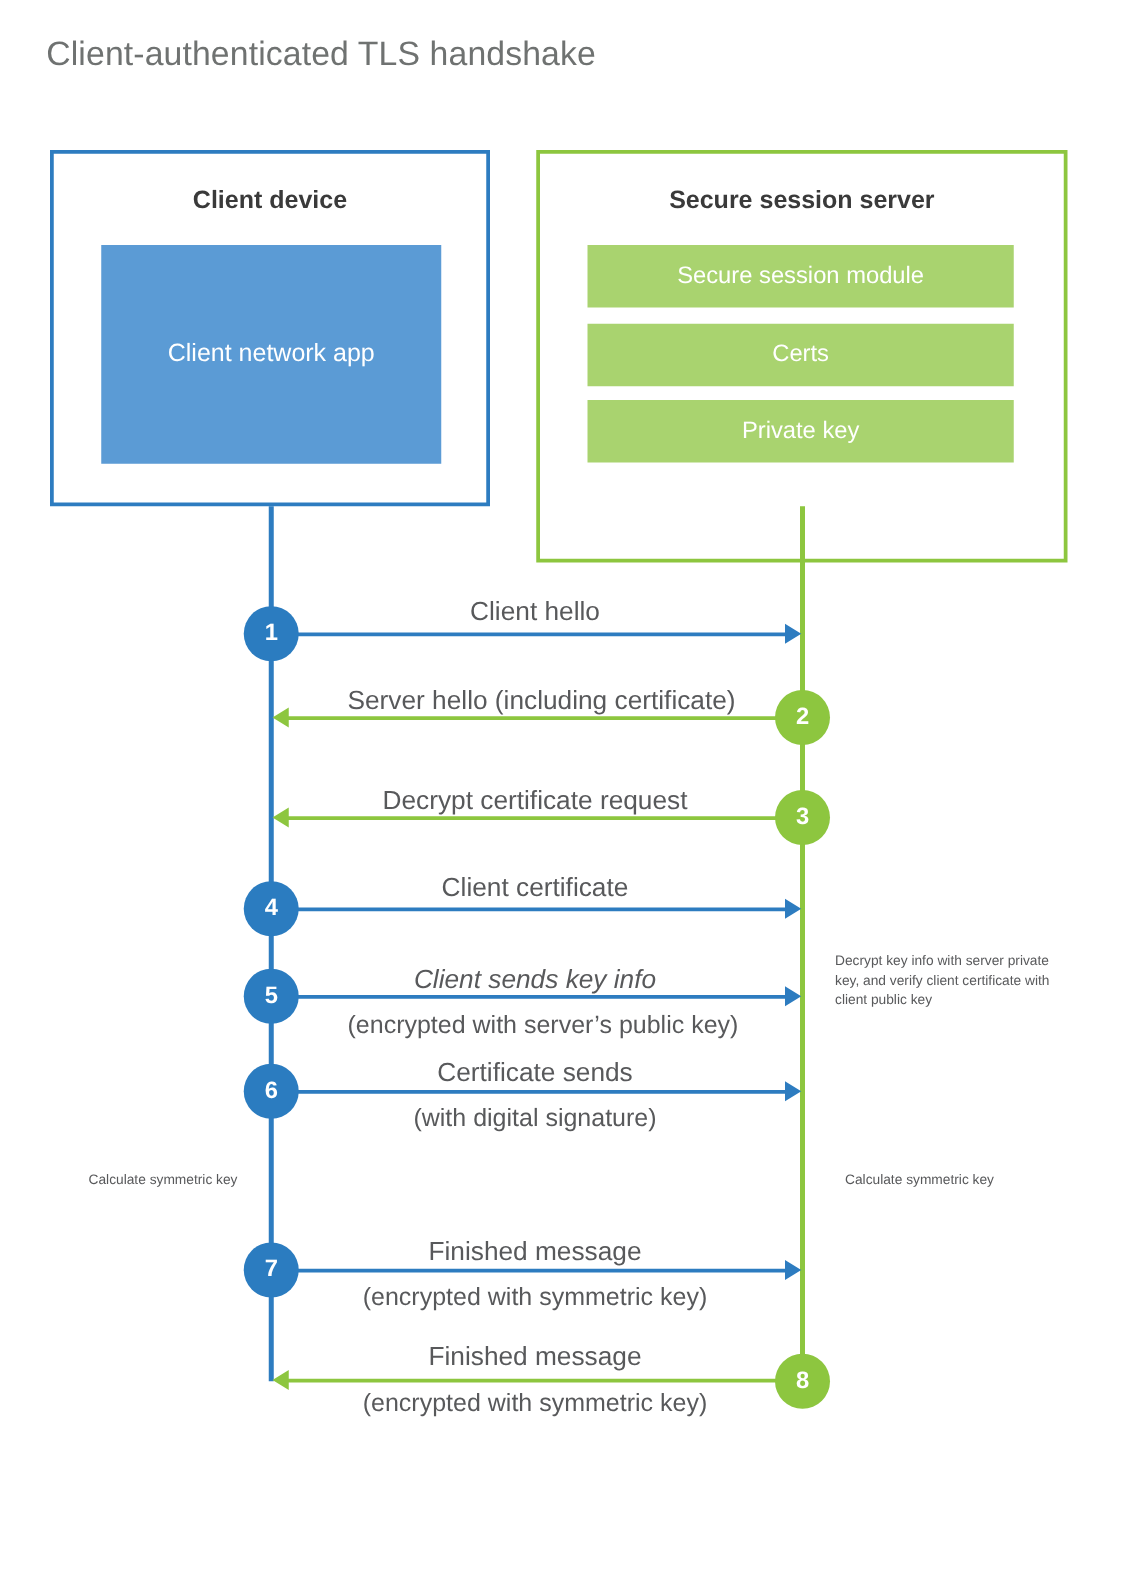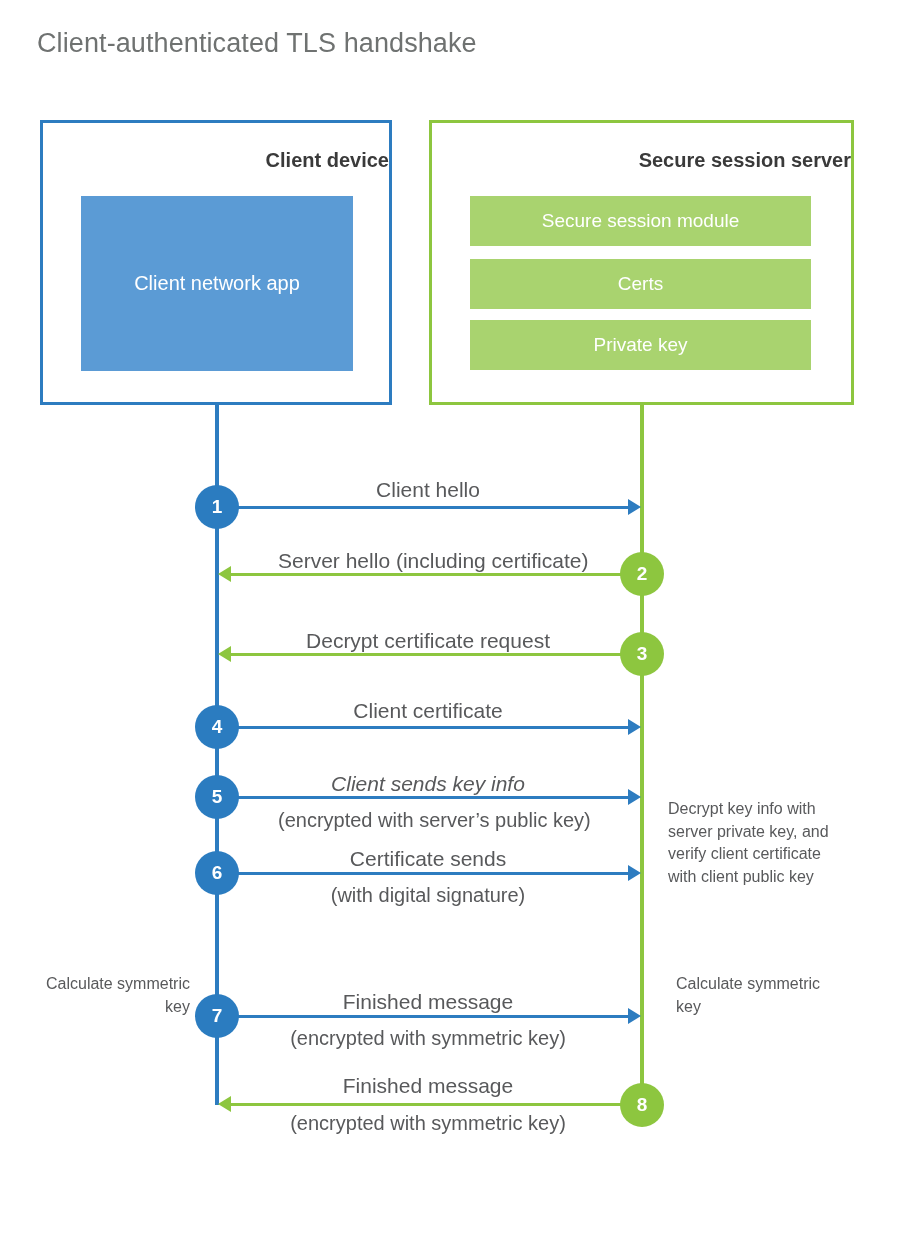--- a/index.html
+++ b/index.html
@@ -14,26 +14,26 @@
   .page-title {
     position: absolute; left: 37px; top: 28px;
     font-size: 27px; font-weight: 400; color: #6f7271;
     letter-spacing: 0.1px; white-space: nowrap;
   }
 
   
   .actor-box { position: absolute; background: #ffffff; }
   .actor-box.client { left: 40px; top: 120px; width: 352px; height: 285px;
     border: 3px solid #2d7cc0; }
-  .actor-box.server { left: 429px; top: 120px; width: 425px; height: 285px;
+  .actor-box.server { left: 429px; top: 120px; width: 425px; height: 330px;
     border: 3px solid #8dc63f; }
 
   .actor-title {
     position: absolute; left: 0; right: 0; top: 26px;
-    text-align: right; font-size: 20px; font-weight: 700; color: #3a3a3a;
+    text-align: center; font-size: 20px; font-weight: 700; color: #3a3a3a;
   }
 
   .client-app {
     position: absolute; left: 38px; top: 73px; width: 272px; height: 175px;
     background: #5b9bd5; color: #ffffff; font-size: 20px; font-weight: 400;
     display: flex; align-items: center; justify-content: center;
     text-align: center; line-height: 1.35;
   }
 
   .server-item {
@@ -78,21 +78,21 @@
   .msg-label {
     position: absolute; text-align: center; font-size: 21px;
     color: #58595b; white-space: nowrap;
   }
   .msg-sublabel {
     position: absolute; text-align: center; font-size: 20px;
     color: #58595b; white-space: nowrap;
   }
 
   
-  .annotation { position: absolute; font-size: 16px; color: #58595b; line-height: 1.42; margin-top: 36px; }
+  .annotation { position: absolute; font-size: 11px; color: #58595b; line-height: 1.42; }
   .annotation.left-align { text-align: left; }
   .annotation.right-align { text-align: right; }
 </style>
 </head>
 <body>
 
 <div id="canvas">
 
   <div class="page-title">Client-authenticated TLS handshake</div>
 

